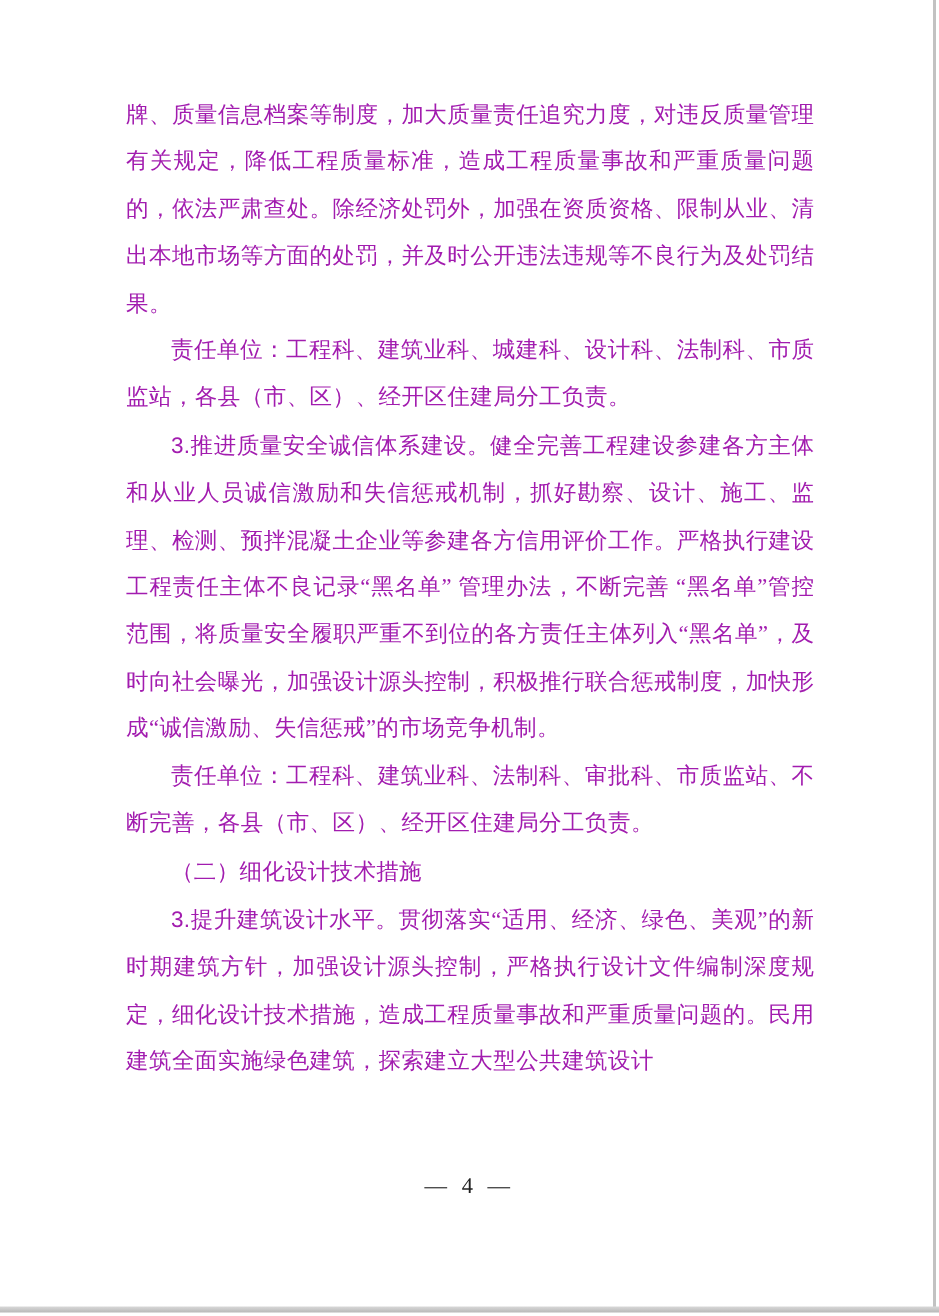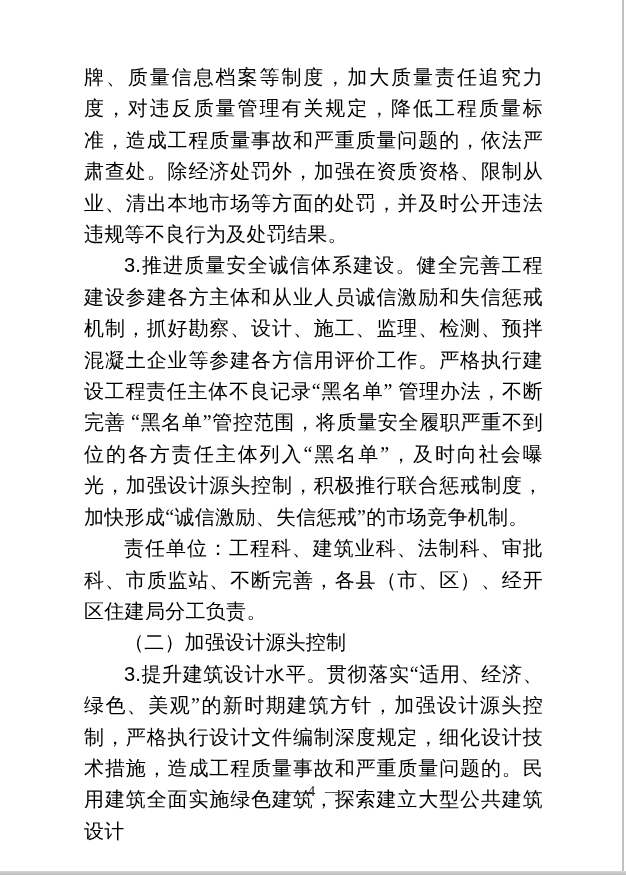--- a/index.html
+++ b/index.html
@@ -39,26 +39,26 @@
   }
   .content {
     position: absolute;
     left: 84px;
     top: 62px;
     width: 459px;
     color: #1f1f1f;
   }
   .para {
     margin: 0;
-    font-size: 20px;
+    font-size: 15px;
     line-height: 31.4px;
     letter-spacing: 0.3px;
     text-align: justify;
     text-justify: inter-character;
-    color: #000000;
+    color: #a21caf;
     font-family: "Liberation Serif", serif;
   }
   .para.indent { text-indent: 2em; }
   .lead {
     font-weight: normal;
     font-family: "Liberation Sans", sans-serif;
     letter-spacing: 0.2px;
   }
   .footer {
     position: absolute;
@@ -74,26 +74,27 @@
 </style>
 </head>
 <body>
 
 <div class="page">
 
   <div class="content">
 
     <p class="para"><span>牌、质量信息档案等制度，加大质量责任追究力度，对违反质量管理有关规定，降低工程质量标准，造成工程质量事故和严重质量问题的，依法严肃查处。除经济处罚外，加强在资质资格、限制从业、清出本地市场等方面的处罚，并及时公开违法违规等不良行为及处罚结果。</span></p>
 
+    <p class="para indent"><span>责任单位：工程科、建筑业科、城建科、设计科、法制科、市质监站，各县（市、区）、经开区住建局分工负责。</span></p>
 
     <p class="para indent"><span class="lead">3.推进质量安全诚信体系建设。</span><span>健全完善工程建设参建各方主体和从业人员诚信激励和失信惩戒机制，抓好勘察、设计、施工、监理、检测、预拌混凝土企业等参建各方信用评价工作。严格执行建设工程责任主体不良记录“黑名单” 管理办法，不断完善 “黑名单”管控范围，将质量安全履职严重不到位的各方责任主体列入“黑名单”，及时向社会曝光，加强设计源头控制，积极推行联合惩戒制度，加快形成“诚信激励、失信惩戒”的市场竞争机制。</span></p>
 
     <p class="para indent"><span>责任单位：工程科、建筑业科、法制科、审批科、市质监站、不断完善，各县（市、区）、经开区住建局分工负责。</span></p>
 
-    <p class="para indent"><span class="lead">（二）加强设计源头控制</span></p>
+    <p class="para indent"><span class="lead">（二）细化设计技术措施</span></p>
 
     <p class="para indent"><span class="lead">3.提升建筑设计水平。</span><span>贯彻落实“适用、经济、绿色、美观”的新时期建筑方针，加强设计源头控制，严格执行设计文件编制深度规定，细化设计技术措施，造成工程质量事故和严重质量问题的。民用建筑全面实施绿色建筑，探索建立大型公共建筑设计</span></p>
 
   </div>
 
   <div class="footer">— 4 —</div>
 
   <div class="edge-right"></div>
   <div class="edge-bottom"></div>
 

